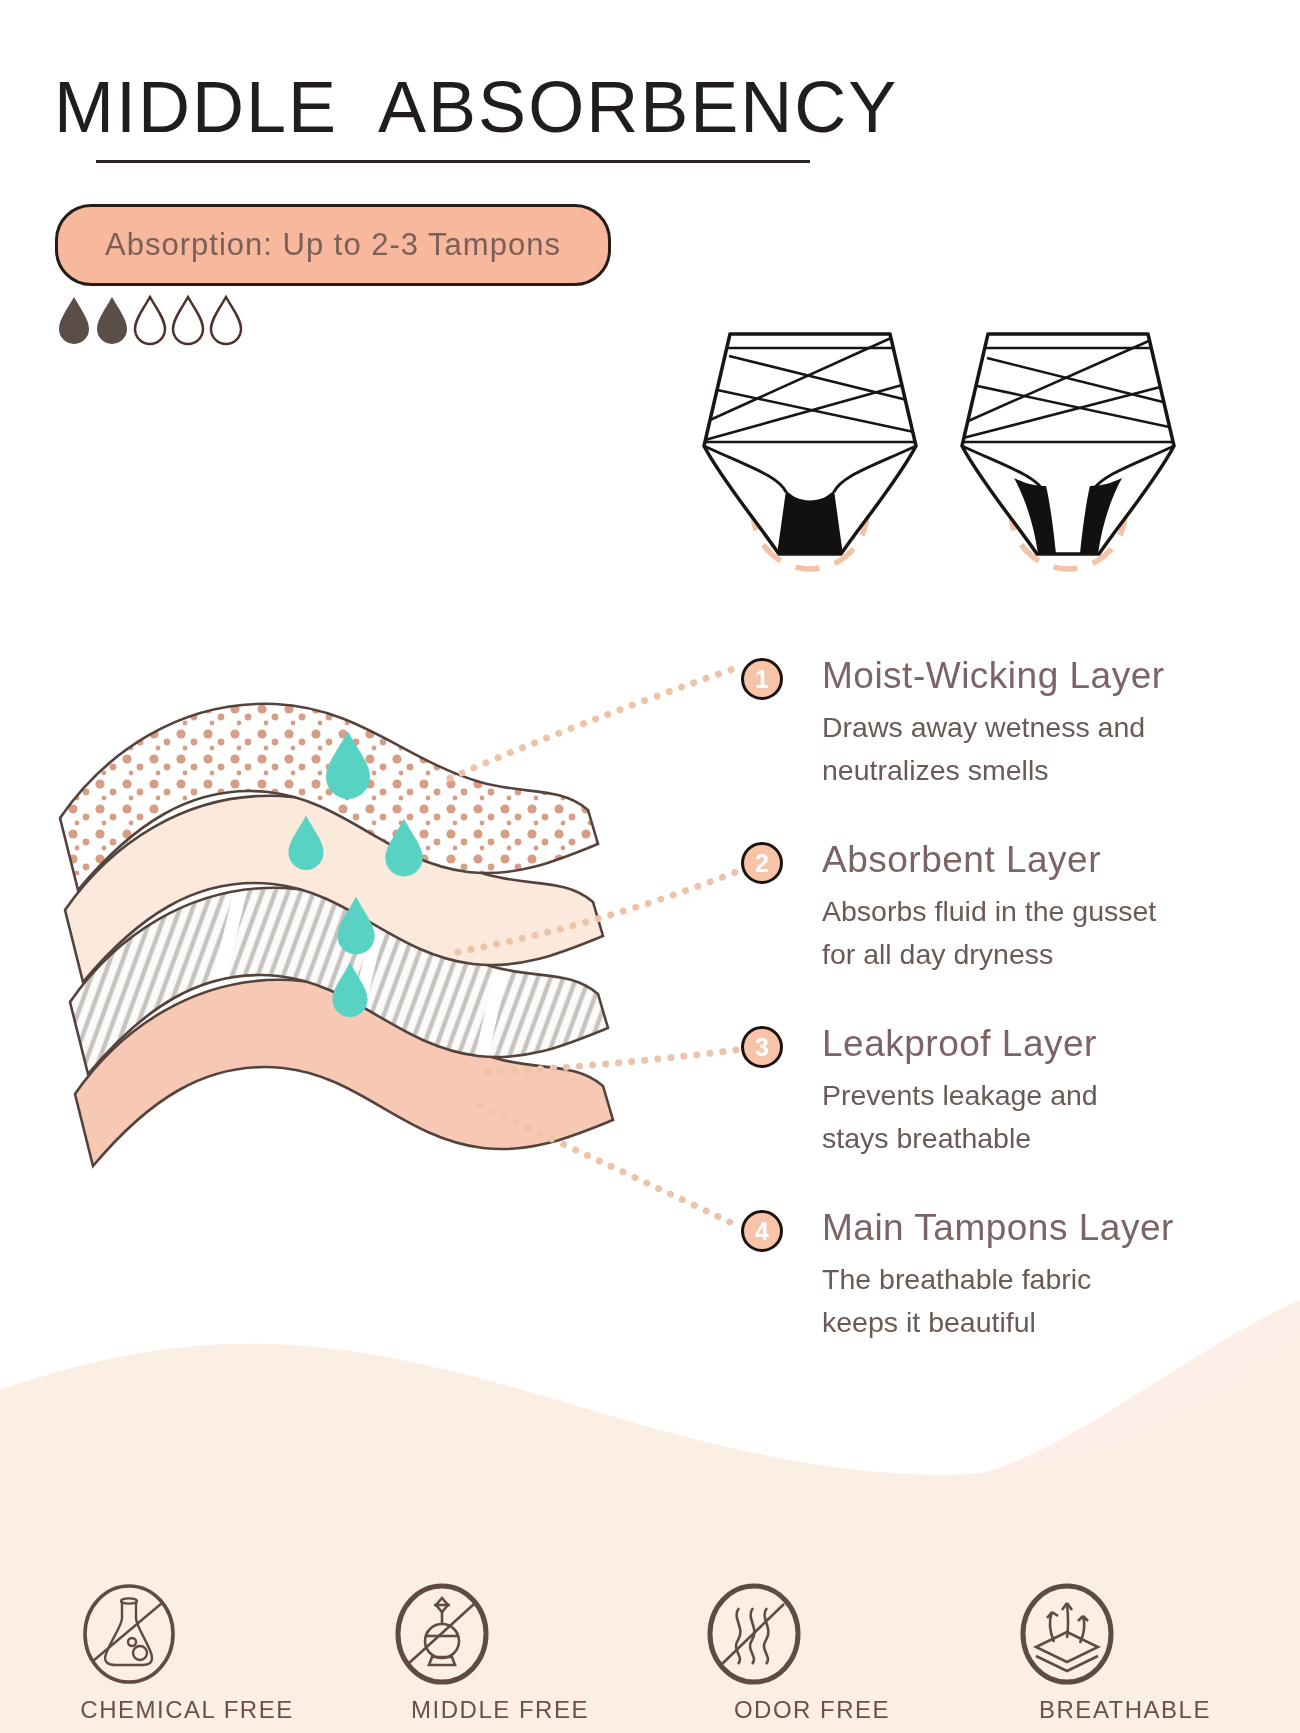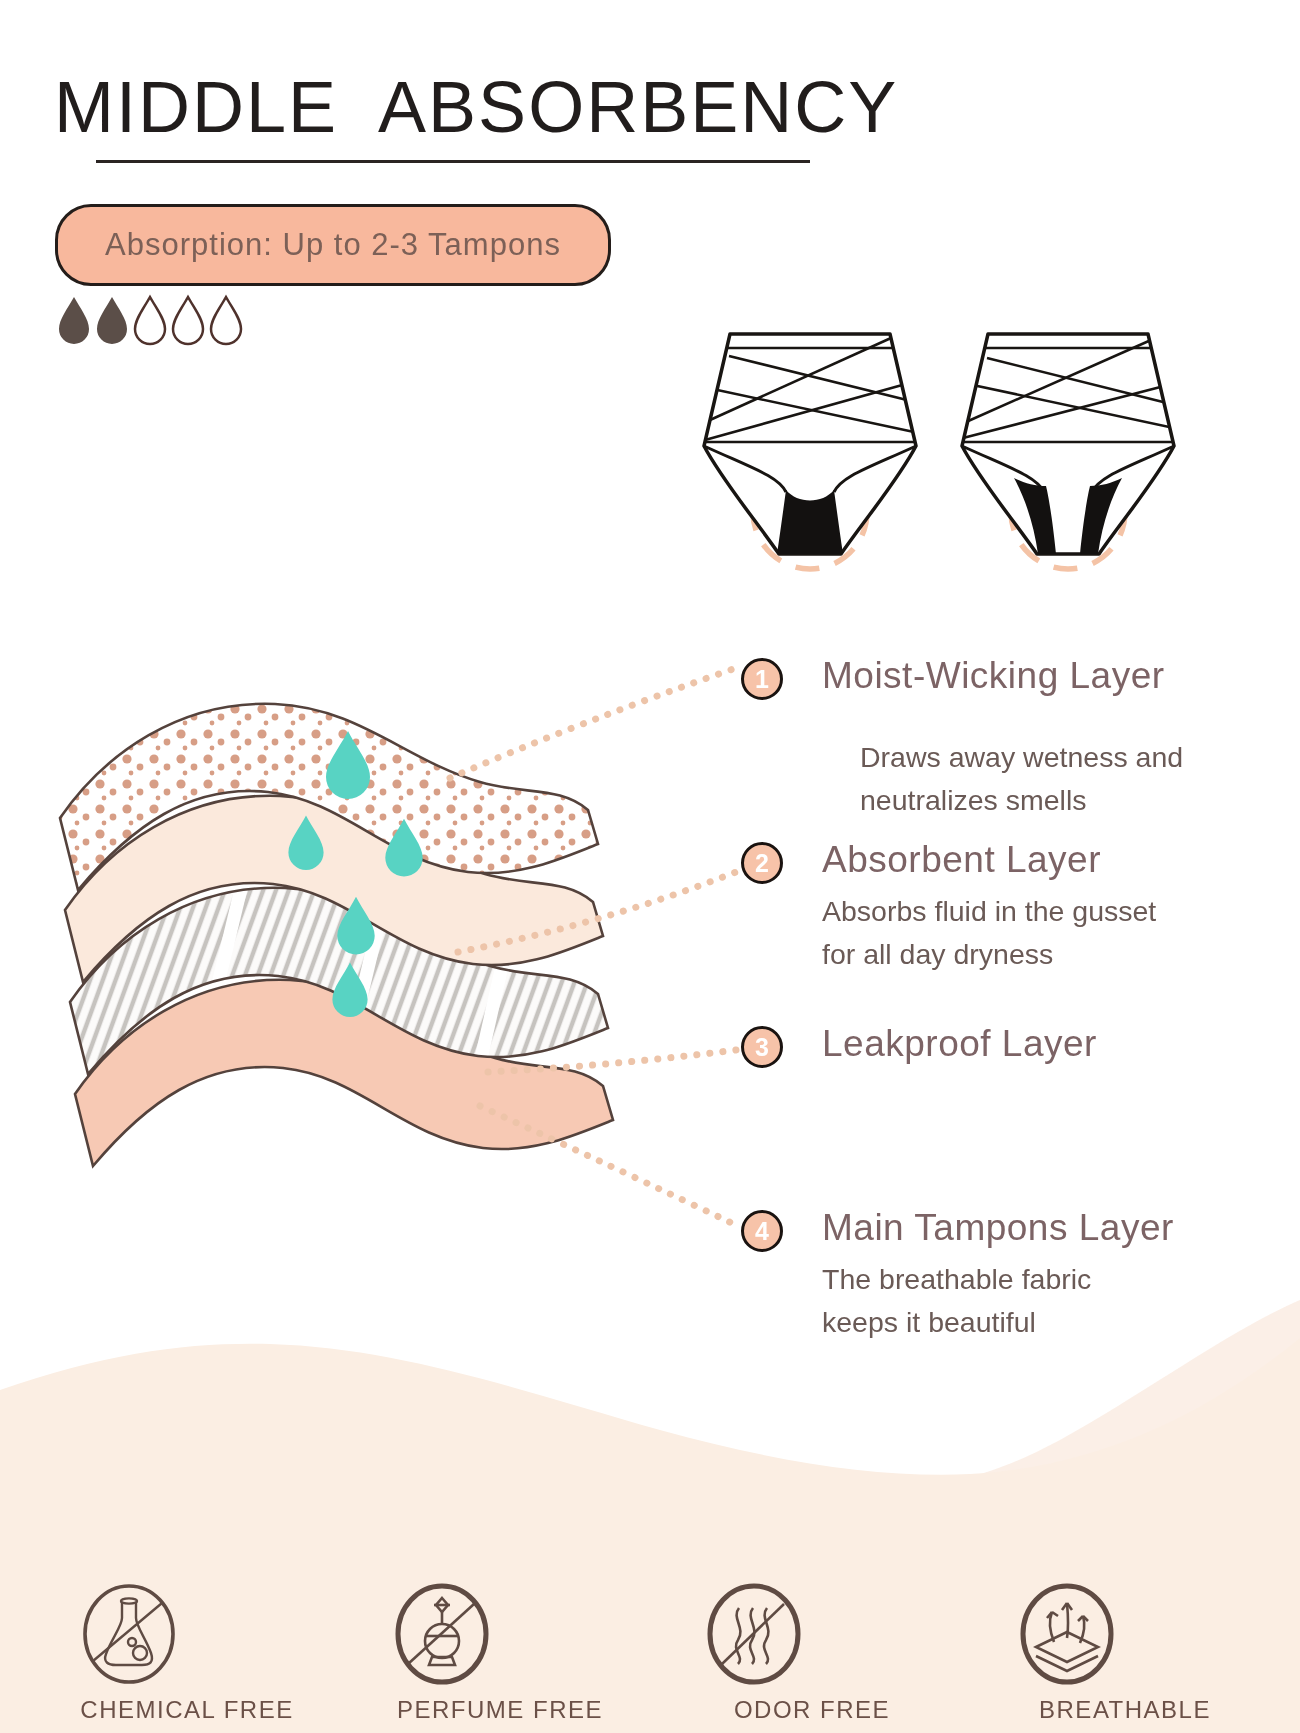--- a/index.html
+++ b/index.html
@@ -171,38 +171,42 @@
       <path d="M458 952 Q 600 925, 736 872"></path>
       <path d="M488 1072 Q 610 1066, 736 1050"></path>
       <path d="M480 1106 Q 620 1170, 738 1226"></path>
     </g>
   </svg>
 
   <div class="abs num-circle" style="left:741px;top:658px;">
     <span>1</span>
     </div>
   <div class="abs layer-head" style="left:822px;top:655px;">Moist-Wicking Layer</div>
-  <div class="abs layer-desc" style="left:822px;top:736px;margin-left:38px;">
+  <div class="abs layer-desc" style="left:822px;top:706px;">
     <div>Draws away wetness and</div>
     <div>neutralizes smells</div>
   </div>
 
   <div class="abs num-circle" style="left:741px;top:842px;">
     <span>2</span>
     </div>
   <div class="abs layer-head" style="left:822px;top:839px;">Absorbent Layer</div>
   <div class="abs layer-desc" style="left:822px;top:890px;">
     <div>Absorbs fluid in the gusset</div>
     <div>for all day dryness</div>
   </div>
 
   <div class="abs num-circle" style="left:741px;top:1026px;">
     <span>3</span>
     </div>
   <div class="abs layer-head" style="left:822px;top:1023px;">Leakproof Layer</div>
+  <div class="abs layer-desc" style="left:822px;top:1074px;">
+    <div>Prevents leakage and</div>
+    <div>stays breathable</div>
+  </div>
 
   <div class="abs num-circle" style="left:741px;top:1210px;">
     <span>4</span>
     </div>
   <div class="abs layer-head" style="left:822px;top:1207px;">Main Tampons Layer</div>
   <div class="abs layer-desc" style="left:822px;top:1258px;">
     <div>The breathable fabric</div>
     <div>keeps it beautiful</div>
   </div>
 
@@ -233,21 +237,21 @@
       <g fill="none" stroke="#5f4b43" stroke-width="2.6">
         <circle cx="0" cy="7" r="17"></circle>
         <path d="M-16 2 L16 2"></path>
         <path d="M0 -10 L0 -24"></path>
         <path d="M0 -36 L6 -29 L0 -22 L-6 -29 Z"></path>
         <path d="M-8 -29 L8 -29"></path>
         <path d="M-10 23 L10 23 L13 31 L-13 31 Z"></path>
         <path d="M-34 30 L32 -30"></path>
       </g>
     </svg>
-    <div class="lbl">PERFUME FREE</div>
+    <div class="lbl">MIDDLE FREE</div>
   </div>
 
   <div class="feature" style="left:702px;">
     <svg width="104" height="104" viewBox="-52 -52 104 104">
       <ellipse cx="0" cy="0" rx="44" ry="48" fill="none" stroke="#5f4b43" stroke-width="5"></ellipse>
       <g fill="none" stroke="#5f4b43" stroke-width="2.6">
         <path d="M-15 -26 C-23 -16, -8 -6, -16 6 C-23 16, -9 23, -16 30"></path>
         <path d="M-1 -26 C-9 -16, 6 -6, -2 6 C-9 16, 5 23, -2 30"></path>
         <path d="M13 -26 C5 -16, 20 -6, 12 6 C5 16, 19 23, 12 30"></path>
         <path d="M-32 30 L30 -30"></path>

